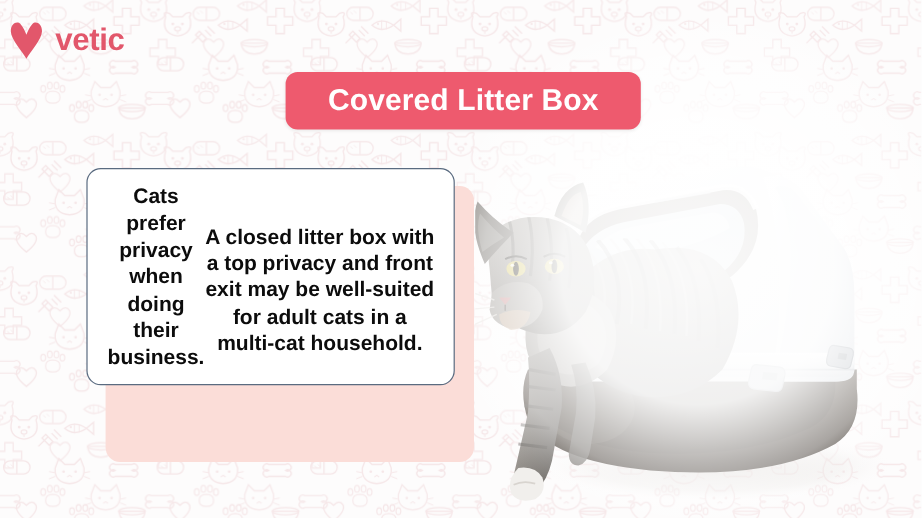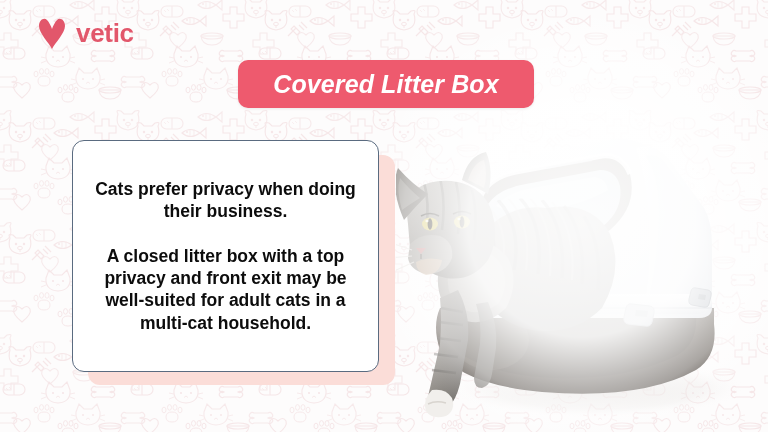--- a/index.html
+++ b/index.html
@@ -33,21 +33,21 @@
                 rgba(255,255,255,.96) 0%,
                 rgba(255,255,255,.92) 42%,
                 rgba(255,255,255,.55) 66%,
                 rgba(255,255,255,0) 82%);
     pointer-events:none;
     z-index:2;
   }
 
   
   .logo {
-    position:absolute; left:36px; top:16px;
+    position:absolute; left:6px; top:16px;
     display:flex; align-items:center; gap:8px;
     z-index:6;
   }
   .logo-mark { width:32px; height:34px; display:block; }
   .logo-text {
     font-size:26px; font-weight:700; letter-spacing:-.3px;
     color:#e2576b; line-height:1;
   }
 
   
@@ -55,39 +55,39 @@
     position:absolute; left:238px; top:60px;
     width:296px; height:48px;
     background:#ee5a6e;
     border-radius:10px;
     display:flex; align-items:center; justify-content:center;
     box-shadow:0 1px 3px rgba(0,0,0,.08);
     z-index:6;
   }
   .title-text {
     color:#ffffff; font-size:25px; font-weight:700;
-    letter-spacing:.1px; white-space:nowrap;font-style:italic;
+    letter-spacing:.1px; white-space:nowrap;
   }
 
   
   .card-shadow {
     position:absolute; left:88px; top:155px;
     width:307px; height:230px;
     background:#fbddd8;
     border-radius:12px;
     z-index:3;
   }
   .text-card {
     position:absolute; left:72px; top:140px;
-    width:307px; height:232px;
+    width:307px; height:181px;
     background:#ffffff;
     border:1.5px solid #5a6b80;
     border-radius:12px;
     z-index:4;
-    display:flex; flex-direction:column;
+    display:flex; flex-direction:row;
     align-items:center; justify-content:center;
     padding:4px 16px;
   }
   .para {
     text-align:center;
     color:#0c0c0c;
     font-size:17.5px;
     font-weight:700;
     line-height:1.28;
   }

